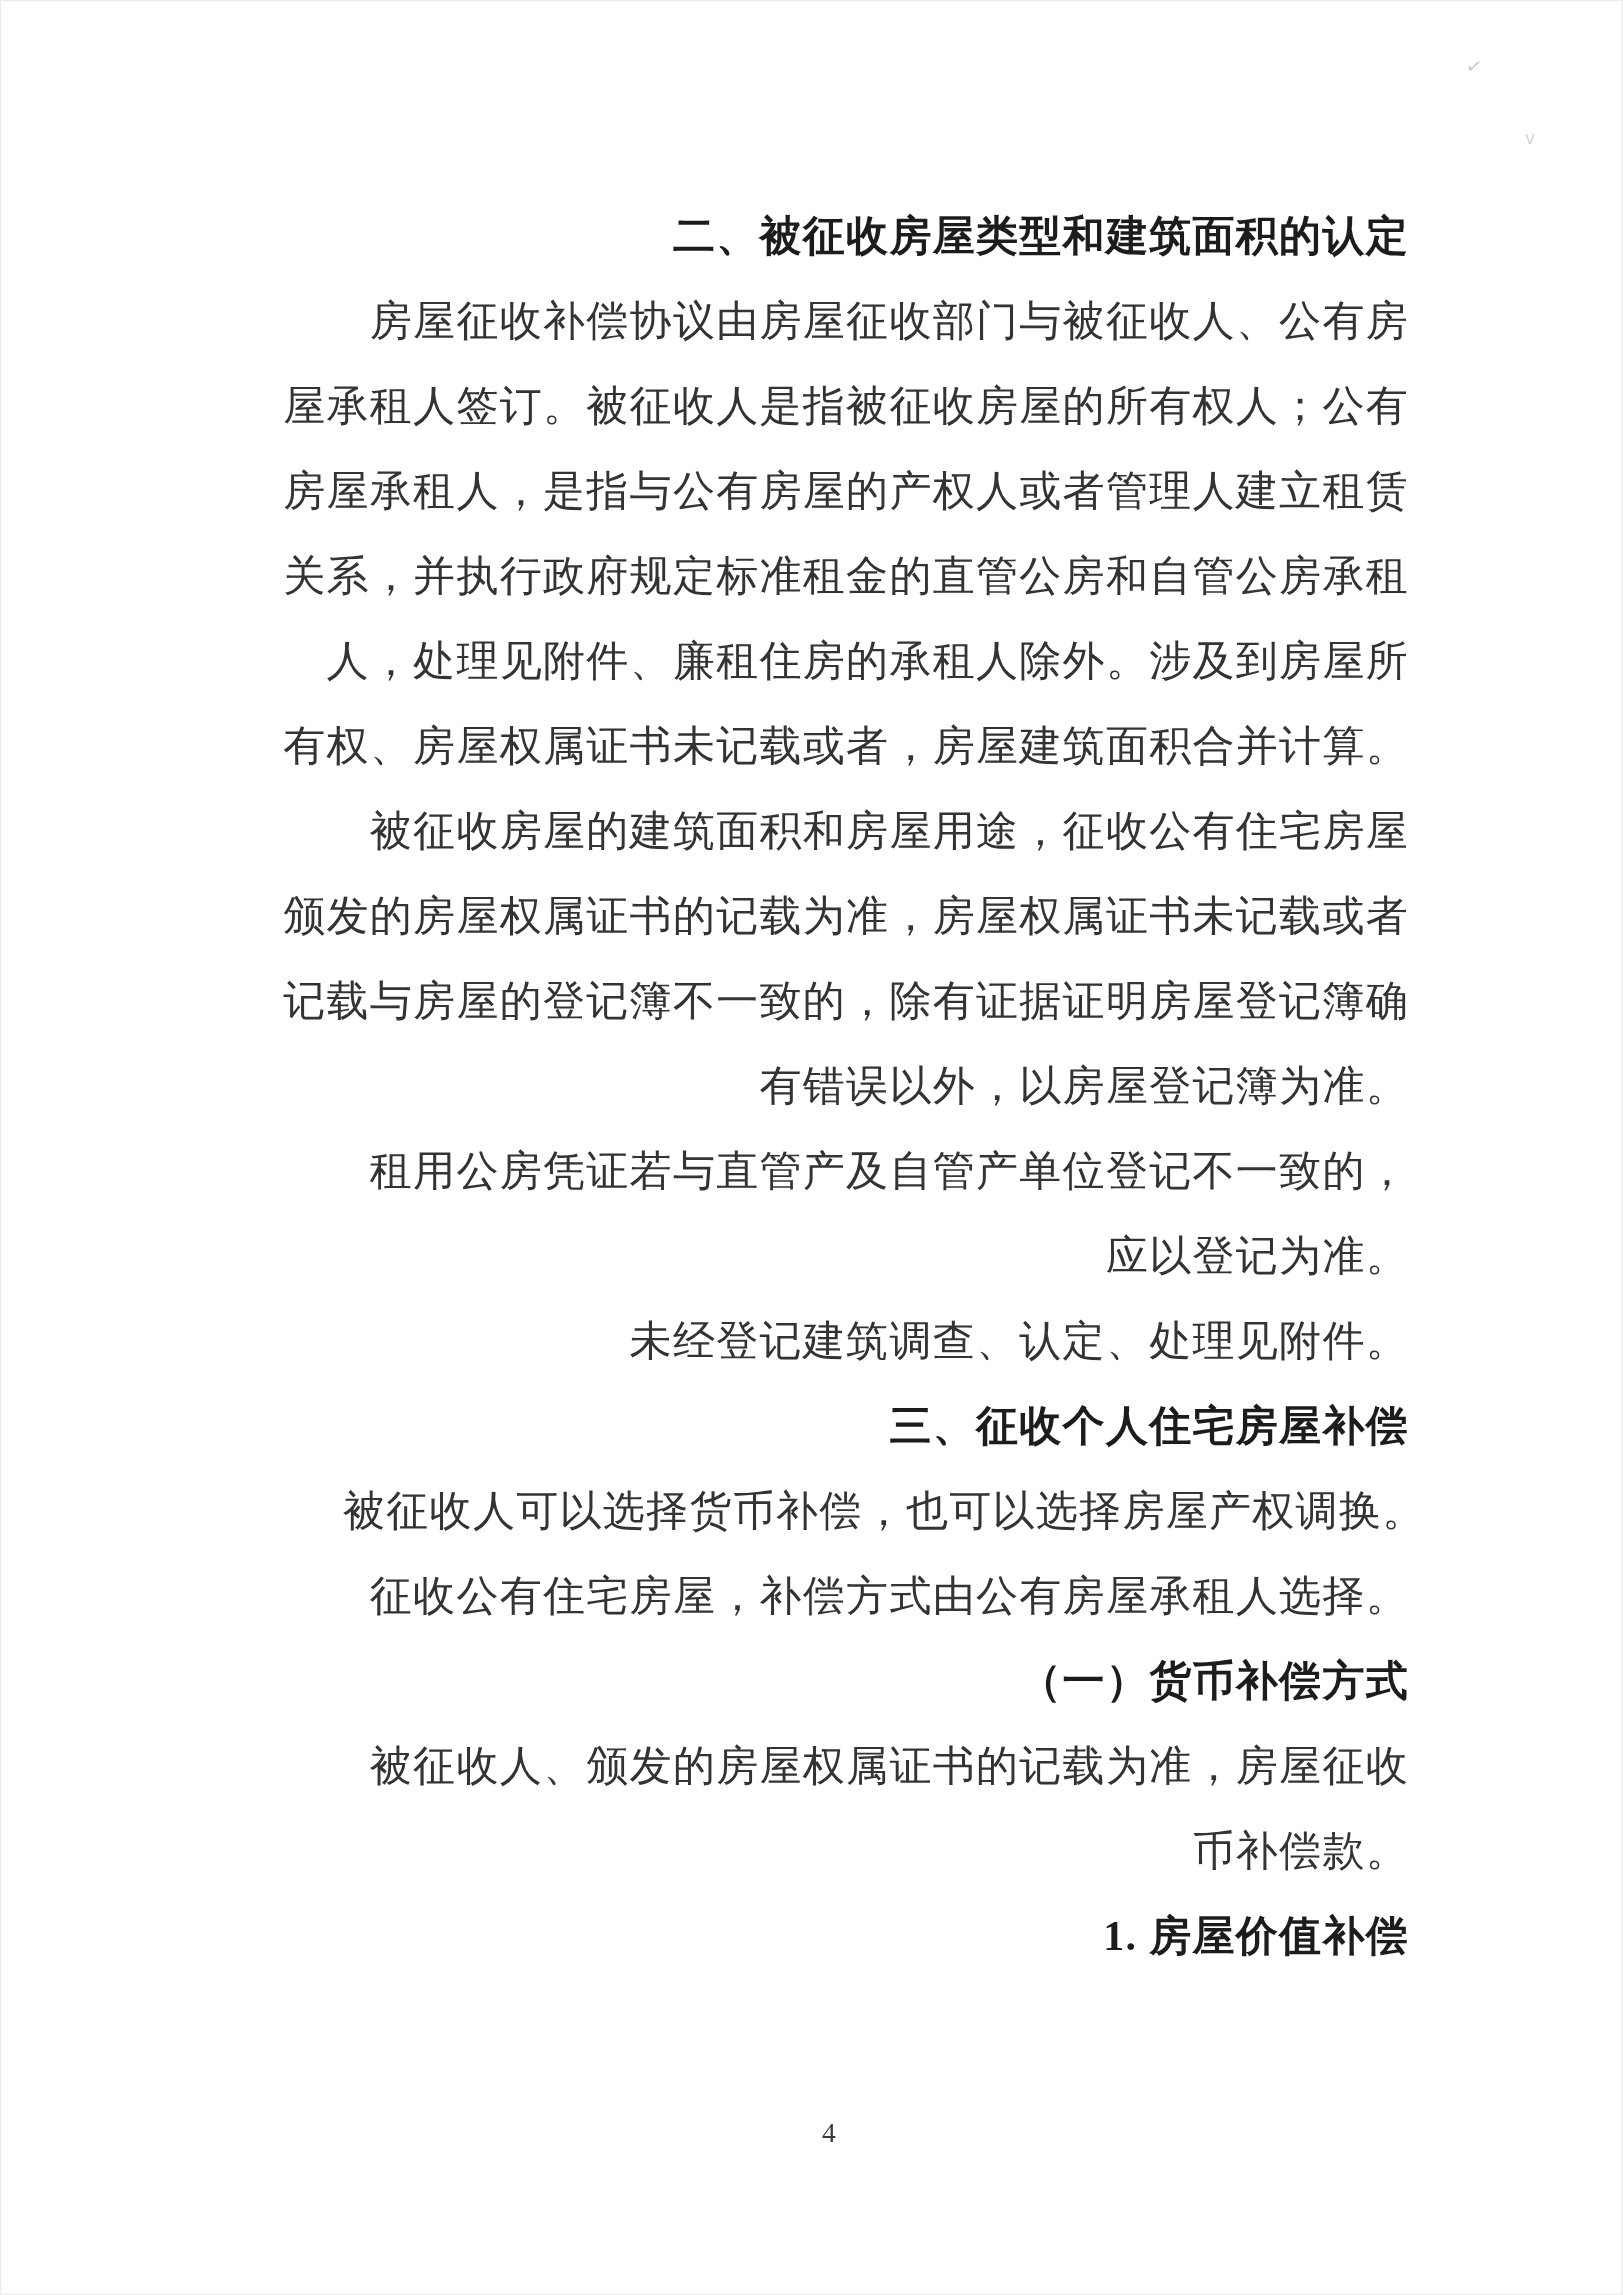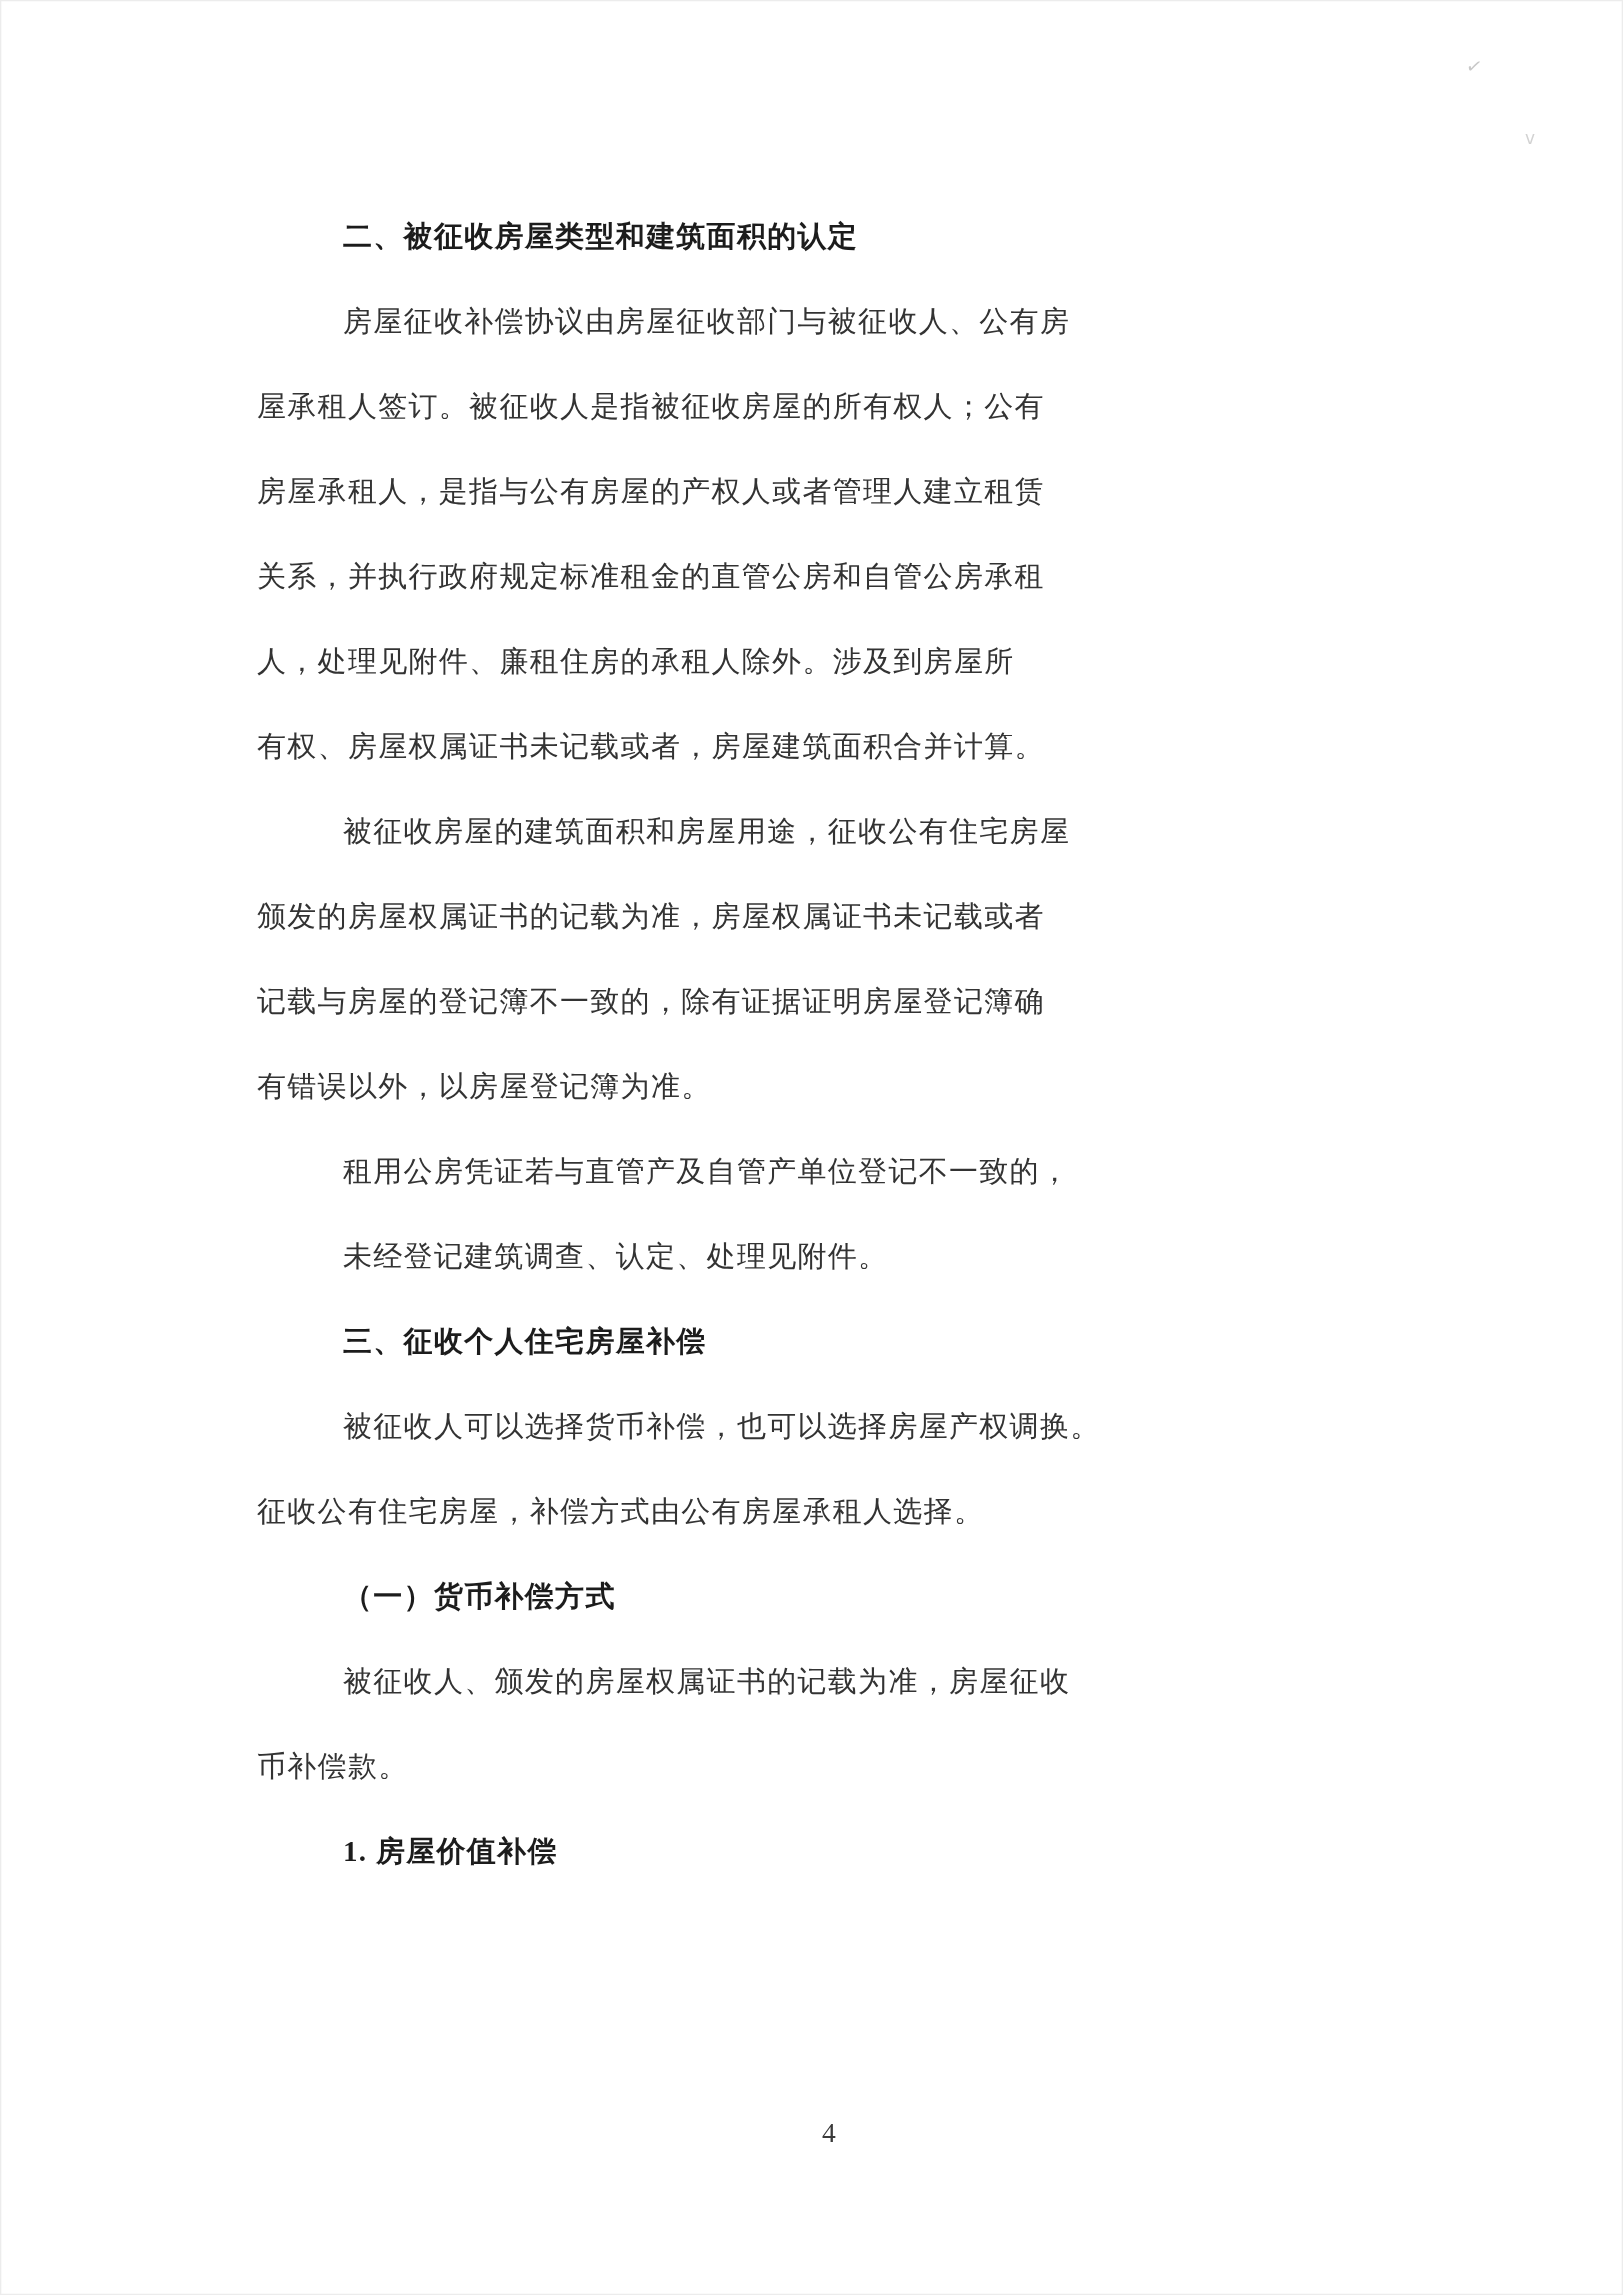--- a/index.html
+++ b/index.html
@@ -8,25 +8,26 @@
     background:#ffffff;
     position:relative;
     font-family:"Liberation Serif","DejaVu Serif",serif;
     box-shadow:inset 0 0 0 1.3px #ececec;
     overflow:hidden;
   }
   .text-block{
     position:absolute;
     left:257px;top:194px;
     width:1152px;
-    font-size:29px;
+    font-size:42px;
     letter-spacing:1.3px;
     line-height:85px;
     color:#333333;
     white-space:nowrap;
+    text-align:right;
   }
   .ln{height:85px;}
   .indent{padding-left:86px;}
   .bold{font-weight:bold;color:#1c1c1c;}
   .page-number{
     position:absolute;
     left:822px;top:2117px;
     font-size:27.5px;
     color:#3a3a3a;
     letter-spacing:0;
@@ -48,20 +49,21 @@
   <div class="ln">屋承租人签订。被征收人是指被征收房屋的所有权人；公有</div>
   <div class="ln">房屋承租人，是指与公有房屋的产权人或者管理人建立租赁</div>
   <div class="ln">关系，并执行政府规定标准租金的直管公房和自管公房承租</div>
   <div class="ln">人，处理见附件、廉租住房的承租人除外。涉及到房屋所</div>
   <div class="ln">有权、房屋权属证书未记载或者，房屋建筑面积合并计算。</div>
   <div class="ln indent">被征收房屋的建筑面积和房屋用途，征收公有住宅房屋</div>
   <div class="ln">颁发的房屋权属证书的记载为准，房屋权属证书未记载或者</div>
   <div class="ln">记载与房屋的登记簿不一致的，除有证据证明房屋登记簿确</div>
   <div class="ln">有错误以外，以房屋登记簿为准。</div>
   <div class="ln indent">租用公房凭证若与直管产及自管产单位登记不一致的，</div>
+  <div class="ln">应以登记为准。</div>
   <div class="ln indent">未经登记建筑调查、认定、处理见附件。</div>
   <div class="ln indent bold">三、征收个人住宅房屋补偿</div>
   <div class="ln indent">被征收人可以选择货币补偿，也可以选择房屋产权调换。</div>
   <div class="ln">征收公有住宅房屋，补偿方式由公有房屋承租人选择。</div>
   <div class="ln indent bold">（一）货币补偿方式</div>
   <div class="ln indent">被征收人、颁发的房屋权属证书的记载为准，房屋征收</div>
   <div class="ln">币补偿款。</div>
   <div class="ln indent bold">1. 房屋价值补偿</div>
 </div>
 

